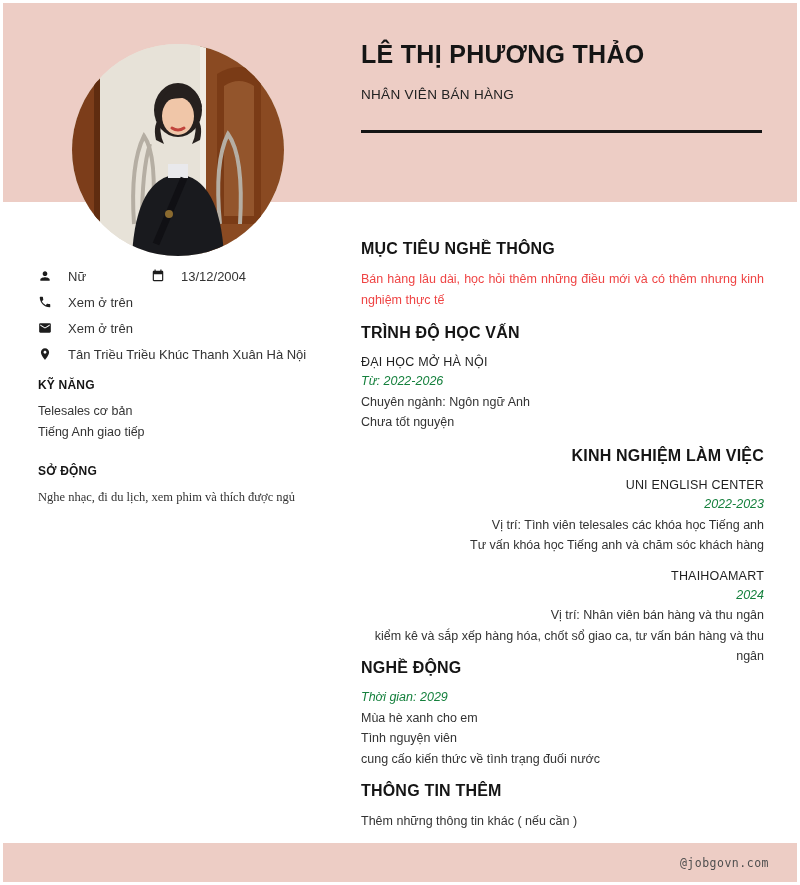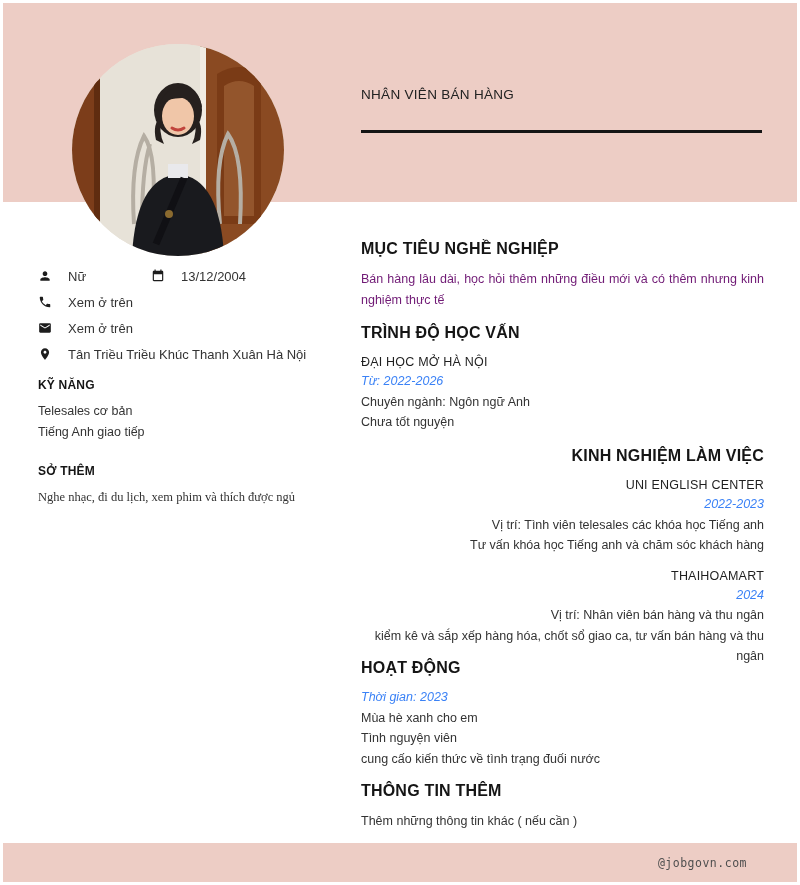--- a/index.html
+++ b/index.html
@@ -2,21 +2,21 @@
 <html><head>
 <meta charset="utf-8">
 <style>
   html,body { margin:0; padding:0; background:#ffffff; }
   body { font-family:"Liberation Sans", sans-serif; }
   #page { position:relative; width:800px; height:885px; background:#ffffff; overflow:hidden; }
 
   
   .header-band { position:absolute; left:3px; top:3px; width:794px; height:199px; background:#edcdc5; }
   .footer-band { position:absolute; left:3px; top:843px; width:794px; height:39px; background:#edcdc5;
-                 display:flex; justify-content:flex-end; align-items:center; padding-right:50px; box-sizing:border-box; }
+                 display:flex; justify-content:flex-end; align-items:center; padding-right:28px; box-sizing:border-box; }
   .footer-brand { font-family:"DejaVu Sans Mono", monospace; font-size:11.5px; color:#4f4f4f; letter-spacing:0.5px; }
 
   .photo-wrap { position:absolute; left:72px; top:44px; width:212px; height:212px; border-radius:50%; overflow:hidden; background:#e9e3da; }
   .photo-wrap svg { display:block; }
 
   .name  { position:absolute; left:361px; top:40px; font-size:25px; font-weight:700; color:#151515; letter-spacing:0.3px; white-space:nowrap; }
   .role  { position:absolute; left:361px; top:87px; font-size:13.5px; font-weight:400; color:#222222; letter-spacing:0.3px; white-space:nowrap; }
   .divider { position:absolute; left:361px; top:130px; width:401px; height:3px; background:#151515; }
 
   
@@ -34,24 +34,24 @@
 
   
   .right-col { position:absolute; left:361px; top:240px; width:403px; }
   .section { position:absolute; left:0; width:403px; }
   .sec-objective  { top:0; }
   .sec-education  { top:84px; }
   .sec-experience { top:207px;text-align:right; }
   .sec-activities { top:419px; }
   .sec-additional { top:542px; }
   .section-heading { font-size:16px; font-weight:700; color:#151515; margin:0 0 11px 0; letter-spacing:0.2px; }
-  .body-text { font-size:12.5px; color:#701a75; line-height:20.5px; }
+  .body-text { font-size:12.5px; color:#ef4444; line-height:20.5px; }
   .justify { text-align:justify; margin:0; }
   .sub-bold { font-size:12.5px; font-weight:400; color:#1f1f1f; line-height:19px; letter-spacing:0.2px; }
-  .italic-line { font-size:12.5px; font-style:italic; color:#3b82f6; line-height:19.5px; }
+  .italic-line { font-size:12.5px; font-style:italic; color:#15803d; line-height:19.5px; }
   .entry-line { font-size:12.5px; color:#333333; line-height:20.5px; }
   .job-block + .job-block { margin-top:11px; }
 </style>
 </head>
 <body>
 
 <div id="page">
 
   <div class="header-band"></div>
 
@@ -86,20 +86,21 @@
         <path d="M88 60 q6 -18 24 -16 q16 2 18 20 q-8 -10 -20 -10 q-14 0 -22 6z" fill="#26201e"></path>
         <path d="M90 70 q-4 18 2 30 l-8 -4 q-4 -16 6 -26z" fill="#26201e"></path>
         <path d="M122 70 q4 18 -2 30 l8 -4 q4 -16 -6 -26z" fill="#26201e"></path>
         <path d="M100 84 q6 4 12 0" stroke="#c1443c" stroke-width="3" fill="none" stroke-linecap="round"></path>
         <path d="M112 134 L84 200" stroke="#101014" stroke-width="7" fill="none"></path>
         <circle cx="97" cy="170" r="4" fill="#8a6a2f"></circle>
       </g>
     </svg>
   </div>
 
+  <div class="name">LÊ THỊ PHƯƠNG THẢO</div>
   <div class="role">NHÂN VIÊN BÁN HÀNG</div>
   <div class="divider"></div>
 
   <div class="left-col">
 
     <div class="info-row">
       <span class="info-icon">
         <svg viewBox="0 0 24 24">
             <path d="M12 12c2.21 0 4-1.79 4-4s-1.79-4-4-4-4 1.79-4 4 1.79 4 4 4zm0 2c-2.67 0-8 1.34-8 4v2h16v-2c0-2.66-5.33-4-8-4z"></path>
           </svg>
@@ -139,28 +140,28 @@
       </span>
       <span>Tân Triều Triều Khúc Thanh Xuân Hà Nội</span>
     </div>
 
     <h2 class="side-heading skills-heading">KỸ NĂNG</h2>
     <div class="side-lines">
       <div class="side-line">Telesales cơ bản</div>
       <div class="side-line">Tiếng Anh giao tiếp</div>
     </div>
 
-    <h2 class="side-heading hobby-heading">SỞ THÊM</h2>
+    <h2 class="side-heading hobby-heading">SỞ ĐỘNG</h2>
     <div class="hobby-text">Nghe nhạc, đi du lịch, xem phim và thích được ngủ</div>
   </div>
 
   <div class="right-col">
 
     <div class="section sec-objective">
-      <h2 class="section-heading">MỤC TIÊU NGHỀ NGHIỆP</h2>
+      <h2 class="section-heading">MỤC TIÊU NGHỀ THÔNG</h2>
       <p class="body-text justify">Bán hàng lâu dài, học hỏi thêm những điều mới và có thêm nhưng kinh nghiệm thực tế</p>
     </div>
 
     <div class="section sec-education">
       <h2 class="section-heading">TRÌNH ĐỘ HỌC VẤN</h2>
       <div class="sub-bold">ĐẠI HỌC MỞ HÀ NỘI</div>
       <div class="italic-line">Từ: 2022-2026</div>
       <div class="entry-line">Chuyên ngành: Ngôn ngữ Anh</div>
       <div class="entry-line">Chưa tốt nguyện</div>
     </div>
@@ -175,22 +176,22 @@
       </div>
       <div class="job-block">
         <div class="sub-bold">THAIHOAMART</div>
         <div class="italic-line">2024</div>
         <div class="entry-line">Vị trí: Nhân viên bán hàng và thu ngân</div>
         <div class="entry-line">kiểm kê và sắp xếp hàng hóa, chốt sổ giao ca, tư vấn bán hàng và thu ngân</div>
       </div>
     </div>
 
     <div class="section sec-activities">
-      <h2 class="section-heading">HOẠT ĐỘNG</h2>
-      <div class="italic-line">Thời gian: 2023</div>
+      <h2 class="section-heading">NGHỀ ĐỘNG</h2>
+      <div class="italic-line">Thời gian: 2029</div>
       <div class="entry-line">Mùa hè xanh cho em</div>
       <div class="entry-line">Tình nguyện viên</div>
       <div class="entry-line">cung cấo kiến thức về tình trạng đuối nước</div>
     </div>
 
     <div class="section sec-additional">
       <h2 class="section-heading">THÔNG TIN THÊM</h2>
       <div class="entry-line">Thêm những thông tin khác ( nếu cần )</div>
     </div>
   </div>

